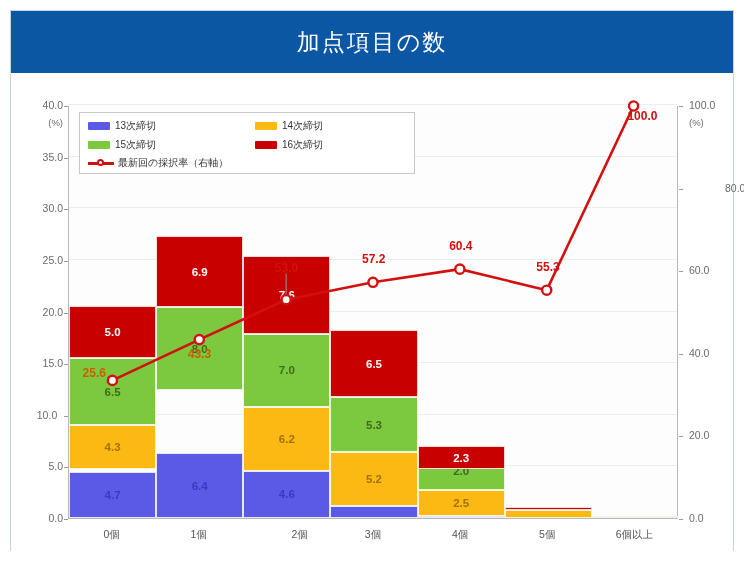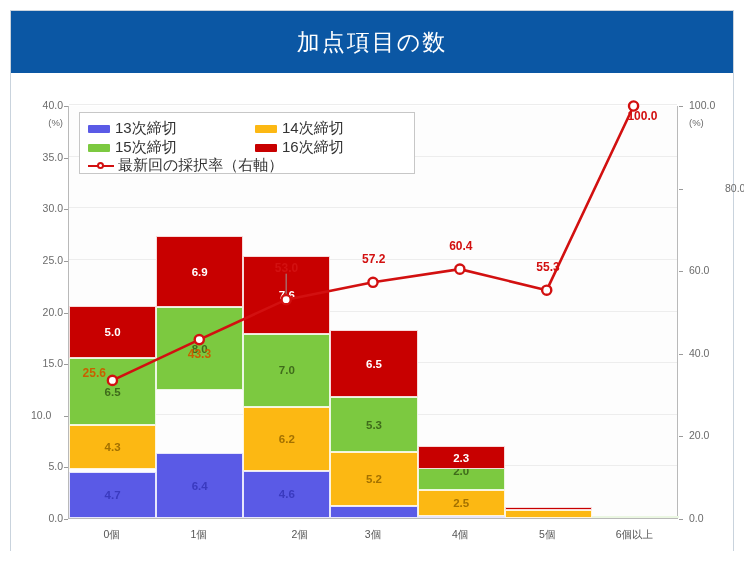--- a/index.html
+++ b/index.html
@@ -78,21 +78,21 @@
   }
 
   
   #legend{
     position:absolute;left:68px;top:38px;width:336px;height:62px;
     background:#ffffff;border:1px solid #c7c7c7;
     box-sizing:border-box;
   }
   .lg-row{position:absolute;display:flex;align-items:center;}
   .swatch{width:22px;height:8px;border-radius:1px;margin-right:5px;display:inline-block;}
-  .lg-text{font-size:15px;color:#333;white-space:nowrap;}
+  .lg-text{font-size:10px;color:#333;white-space:nowrap;}
   .lineswatch{position:relative;width:26px;height:10px;margin-right:4px;}
   .lineswatch .ls-bar{position:absolute;left:0;top:4px;width:26px;height:2.5px;background:#d21010;}
   .lineswatch .ls-dot{position:absolute;left:9px;top:1px;width:7px;height:7px;border-radius:50%;
       background:#ffffff;border:2px solid #d21010;box-sizing:border-box;}
 </style>
 </head>
 <body>
 
 <div id="card">
 
@@ -100,21 +100,21 @@
     <div id="title-text">加点項目の数</div>
   </div>
 
   <div id="chart-area">
 
     <div class="axis-left-labels" id="left-axis">
         <div class="lbl" style="left: 20px; width: 32px; text-align: right; top: 438px;">0.0</div>
         <div class="tickmark" style="left: 53px; top: 445px;"></div>
         <div class="lbl" style="left: 20px; width: 32px; text-align: right; top: 386.375px;">5.0</div>
         <div class="tickmark" style="left: 53px; top: 393.375px;"></div>
-        <div class="lbl" style="left: 20px; width: 32px; text-align: left; top: 334.75px;">10.0</div>
+        <div class="lbl" style="left: 20px; width: 32px; text-align: center; top: 334.75px;">10.0</div>
         <div class="tickmark" style="left: 53px; top: 341.75px;"></div>
         <div class="lbl" style="left: 20px; width: 32px; text-align: right; top: 283.125px;">15.0</div>
         <div class="tickmark" style="left: 53px; top: 290.125px;"></div>
         <div class="lbl" style="left: 20px; width: 32px; text-align: right; top: 231.5px;">20.0</div>
         <div class="tickmark" style="left: 53px; top: 238.5px;"></div>
         <div class="lbl" style="left: 20px; width: 32px; text-align: right; top: 179.875px;">25.0</div>
         <div class="tickmark" style="left: 53px; top: 186.875px;"></div>
         <div class="lbl" style="left: 20px; width: 32px; text-align: right; top: 128.25px;">30.0</div>
         <div class="tickmark" style="left: 53px; top: 135.25px;"></div>
         <div class="lbl" style="left: 20px; width: 32px; text-align: right; top: 76.625px;">35.0</div>

